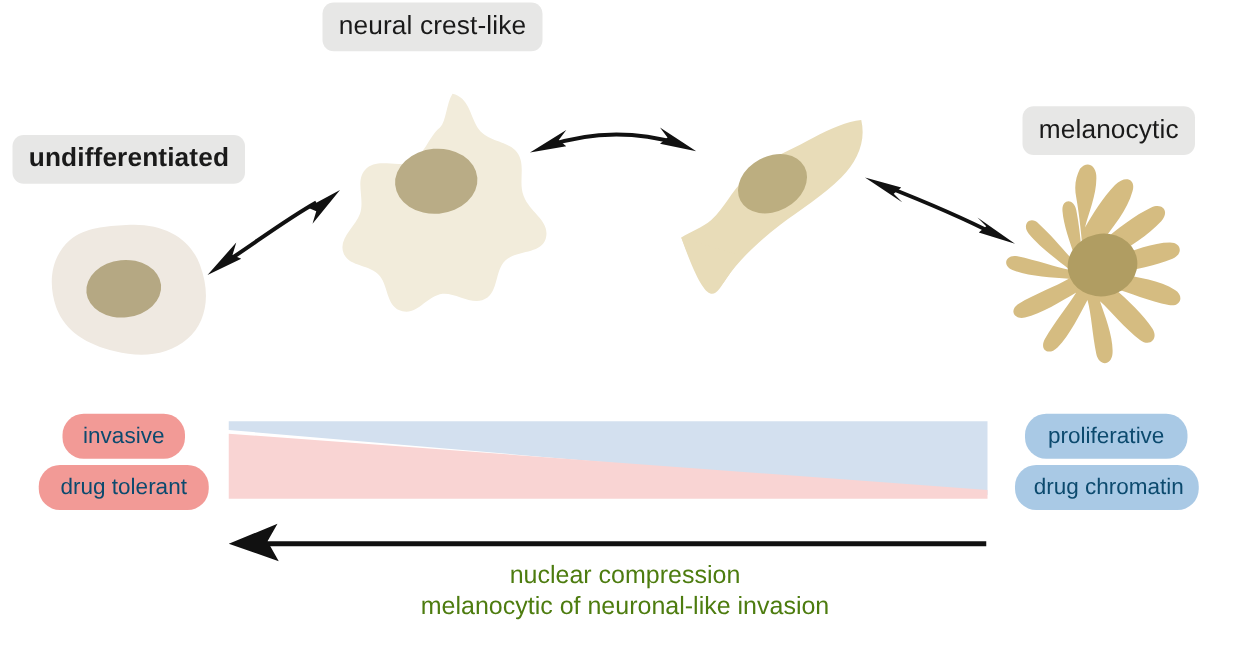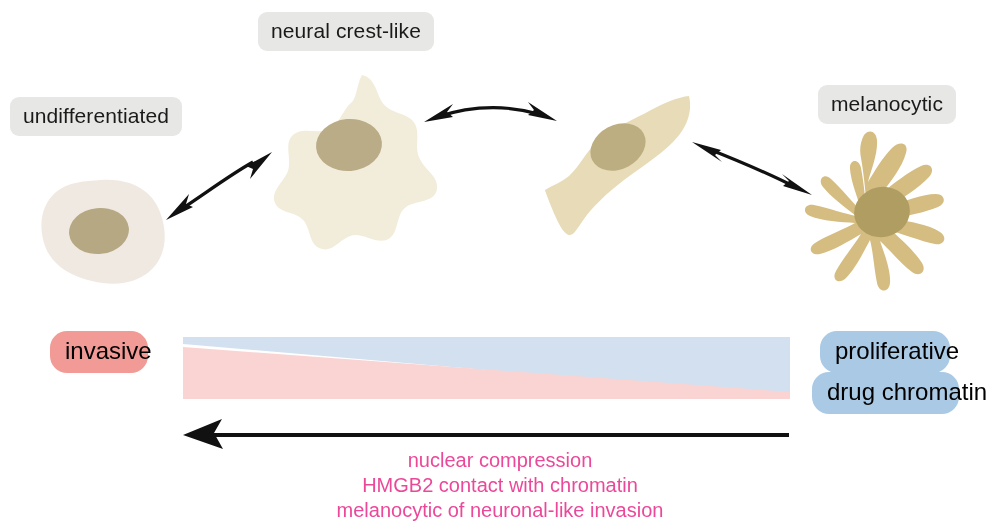--- a/index.html
+++ b/index.html
@@ -29,22 +29,22 @@
     line-height: 1;
     padding: 8px 13px 10px 13px;
     white-space: nowrap;
     letter-spacing: 0.1px;
   }
 
   
   .trait-pill {
     position: absolute;
     border-radius: 17px;
-    color: #000000;
-    font-size: 24px;
+    color: #0c4a6e;
+    font-size: 18px;
     line-height: 1;
     padding: 8px 15px 10px 15px;
     white-space: nowrap;
     text-align: center;
   }
   .trait-pill.pink { background: #f29a96; }
   .trait-pill.blue { background: #a9c9e5; }
 
   
   .layer {
@@ -56,21 +56,21 @@
     pointer-events: none;
   }
 
   
   #caption {
     position: absolute;
     left: 0;
     top: 448px;
     width: 1000px;
     text-align: center;
-    color: #ec4899;
+    color: #4d7c0f;
     font-size: 20px;
     line-height: 25px;
   }
   #caption div { white-space: nowrap; }
 </style>
 </head>
 <body>
 
 <div id="figure">
 
@@ -191,45 +191,47 @@
       <path fill="#111111" d="M692,142 L721,150 L715,155 L722,162 Z"></path>
       <path fill="#111111" d="M812,195 L783,186 L789,181 L782,174 Z"></path>
     </g>
 
     <g>
       <line x1="205" y1="435" x2="789" y2="435" stroke="#111111" stroke-width="4"></line>
       <path fill="#111111" d="M183,435 L222,419 L214,433 L223,449 Z"></path>
     </g>
   </svg>
 
-  <div class="state-pill" style="left:10px; top:97px;">
+  <div class="state-pill" style="left:10px; top:108px;font-weight:bold;">
     <span>undifferentiated</span>
   </div>
 
-  <div class="state-pill" style="left:258px; top:12px;">
+  <div class="state-pill" style="left:258px; top:2px;">
     <span>neural crest-like</span>
   </div>
 
 
   <div class="state-pill" style="left:818px; top:85px;">
     <span>melanocytic</span>
   </div>
 
   <div class="trait-pill pink" style="left:50px; top:331px; width:68px;">
     <span>invasive</span>
   </div>
 
+  <div class="trait-pill pink" style="left:31px; top:372px; width:106px;">
+    <span>drug tolerant</span>
+  </div>
 
   <div class="trait-pill blue" style="left:820px; top:331px; width:100px;text-align:center;">
     <span>proliferative</span>
   </div>
 
   <div class="trait-pill blue" style="left:812px; top:372px; width:117px;">
     <span>drug chromatin</span>
   </div>
 
   <div id="caption">
     <div>nuclear compression</div>
-    <div>HMGB2 contact with chromatin</div>
     <div>melanocytic of neuronal-like invasion</div>
   </div>
 
 </div>
 
 </body></html>

